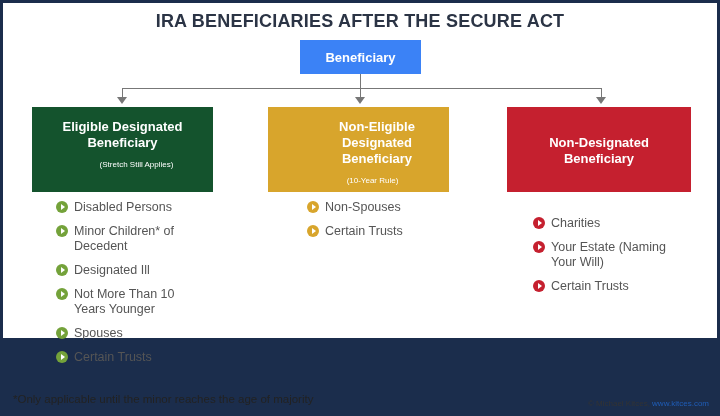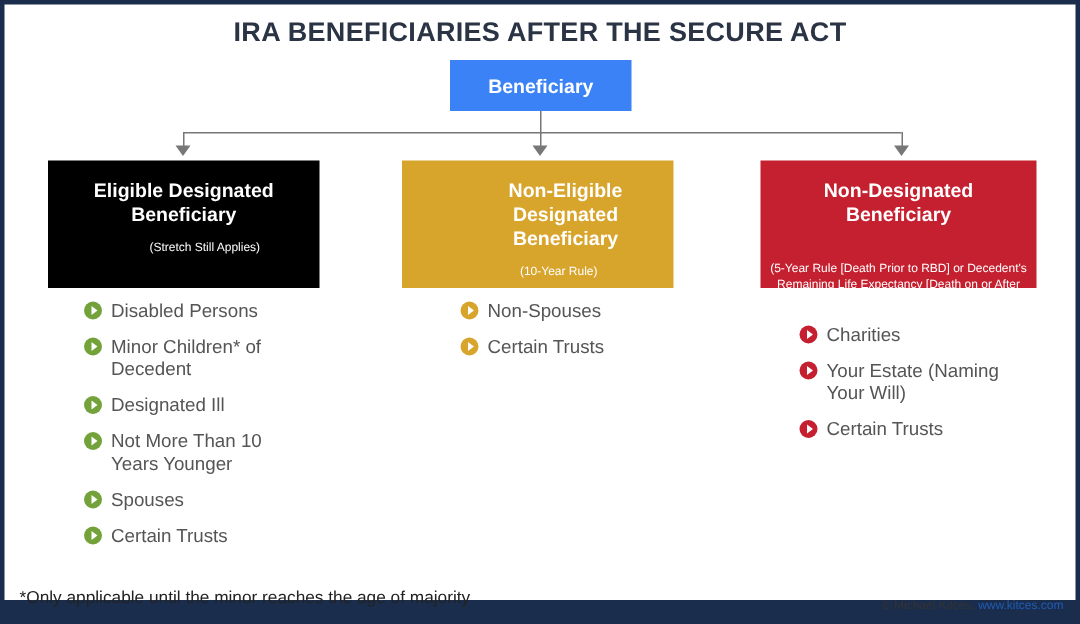--- a/index.html
+++ b/index.html
@@ -1,25 +1,25 @@
 <!DOCTYPE html>
 <html><head>
 <meta charset="utf-8">
 <style>
   html,body{margin:0;padding:0;}
   body{width:720px;height:416px;background:#1b2d4c;font-family:"Liberation Sans",sans-serif;position:relative;overflow:hidden;}
-  .frame{position:absolute;left:3px;top:3px;width:714px;height:397px;background:#ffffff;}
+  .frame{position:absolute;left:3px;top:3px;width:714px;height:335px;background:#ffffff;}
   .title{position:absolute;left:0;top:8px;width:714px;text-align:center;font-size:18px;font-weight:bold;color:#2b3445;letter-spacing:0.2px;}
   .root{position:absolute;left:297px;top:37px;width:121px;height:34px;background:#3b82f6;color:#fff;font-weight:bold;font-size:13px;display:flex;align-items:center;justify-content:center;}
   .line{position:absolute;background:#777;}
   .arrow{position:absolute;width:0;height:0;border-left:5px solid transparent;border-right:5px solid transparent;border-top:7px solid #777;}
   .box{position:absolute;top:104px;height:85px;color:#fff;text-align:center;box-sizing:border-box;padding-top:12px;}
   .box .h{font-weight:bold;font-size:13px;line-height:16px;}
   .box .s{font-size:8px;line-height:11px;margin-top:8px;padding-left:28px;}
-  .green{left:29px;width:181px;background:#000000;}
+  .green{left:29px;width:181px;background:#14532d;}
   .gold{left:265px;width:181px;background:#d8a52c;}
   .red{left:504px;width:184px;background:#c5202f;}
   .red .s{margin-top:22px;}
   .list{position:absolute;list-style:none;margin:0;padding:0;}
   .list li{position:relative;padding-left:20px;font-size:12.5px;color:#555;line-height:15px;margin-bottom:9px;}
   .bullet{position:absolute;left:2px;top:1px;width:12px;height:12px;border-radius:50%;display:flex;align-items:center;justify-content:center;}
   .bullet::after{content:"";width:0;height:0;border-top:3px solid transparent;border-bottom:3px solid transparent;border-left:4px solid #fff;margin-left:2px;}
   .g .bullet{background:#74a23a;}
   .y .bullet{background:#d8a52c;}
   .r .bullet{background:#c5202f;}
@@ -46,21 +46,21 @@
 
   <div class="box green">
     <div class="h" style="padding:0 22px;">Eligible Designated Beneficiary</div>
     <div class="s">(Stretch Still Applies)</div>
   </div>
   <div class="box gold">
     <div class="h" style="padding:0 20px;margin-left:37px;">Non-Eligible Designated Beneficiary</div>
     <div class="s">(10-Year Rule)</div>
   </div>
   <div class="box red">
-    <div class="h" style="padding:0 38px;">Non-Designated Beneficiary</div>
+    <div class="h" style="padding:0 38px;margin-top:16px;">Non-Designated Beneficiary</div>
     <div class="s" style="padding:0 4px;">(5-Year Rule [Death Prior to RBD] or Decedent's Remaining Life Expectancy [Death on or After RBD])</div>
   </div>
 
   <ul class="list g" style="left:51px;top:197px;width:150px;">
     <li><span class="bullet"></span><span>Disabled Persons</span></li>
     <li><span class="bullet"></span><span>Minor Children* of Decedent</span></li>
     <li><span class="bullet"></span><span>Designated Ill</span></li>
     <li><span class="bullet"></span><span>Not More Than 10 Years Younger</span></li>
     <li><span class="bullet"></span><span>Spouses</span></li>
     <li><span class="bullet"></span><span>Certain Trusts</span></li>

